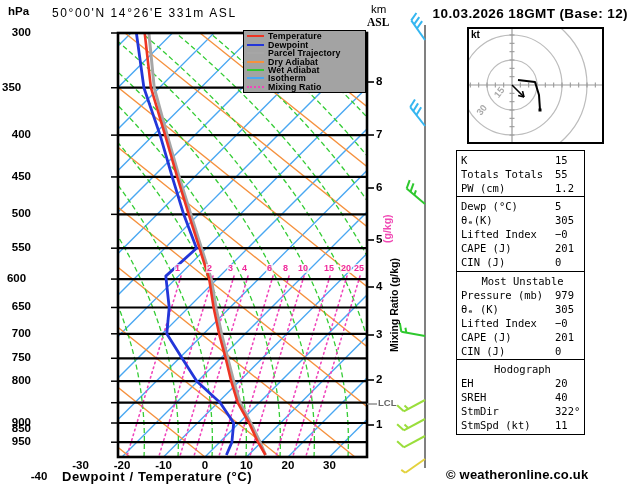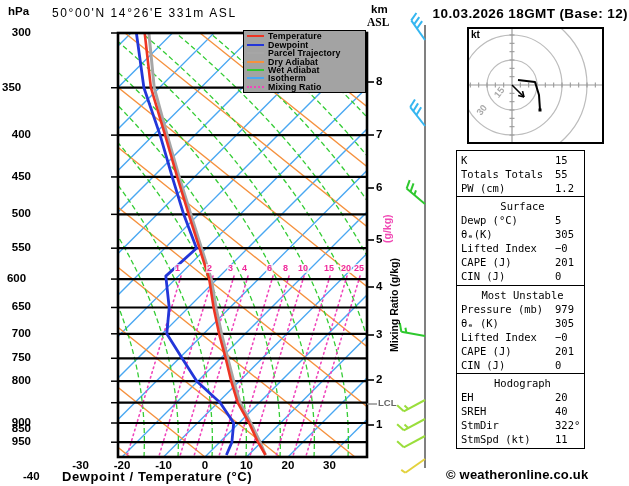--- a/index.html
+++ b/index.html
@@ -3,21 +3,21 @@
 <meta charset="utf-8">
 <style>
   html,body{margin:0;padding:0;background:#ffffff;}
   #app{position:relative;width:629px;height:486px;background:#fff;
        font-family:"Liberation Sans","DejaVu Sans",sans-serif;color:#000;overflow:hidden;}
   .abs{position:absolute;}
   .lbl{position:absolute;font-weight:bold;font-size:11.5px;white-space:nowrap;}
   #chart-svg{position:absolute;left:0;top:0;}
   #title{left:52px;top:6px;font-size:12px;font-weight:normal;letter-spacing:1.6px;white-space:nowrap;}
   #hpa{left:8px;top:5px;font-size:11.5px;font-weight:bold;}
-  #km-unit{left:371px;top:3px;font-size:11.5px;font-weight:bold;}
+  #km-unit{left:371px;top:3px;font-size:11.5px;font-weight:normal;}
   #asl-unit{left:367px;top:16px;font-size:11.5px;font-weight:bold;font-family:Liberation Serif, serif;}
   #vdate{left:400px;top:6px;width:228px;text-align:right;font-size:13.5px;font-weight:bold;letter-spacing:0.4px;white-space:nowrap;}
   #xtitle{left:62px;top:469px;width:320px;text-align:left;font-size:13px;font-weight:bold;letter-spacing:0.6px;}
   #footer{left:446px;top:467px;font-size:13px;font-weight:bold;letter-spacing:0.2px;}
   #kt-lab{left:471px;top:29px;font-size:10px;font-weight:bold;}
   #lcl-lab{left:378px;top:397px;font-size:9.5px;font-weight:bold;color:#666;}
   #mixlab{left:388px;top:352px;font-size:10.5px;font-weight:bold;transform:rotate(-90deg);transform-origin:0 0;white-space:nowrap;}
   #mixlab-pink{left:381px;top:243px;font-size:10.5px;font-weight:bold;transform:rotate(-90deg);transform-origin:0 0;color:#f04ab4;white-space:nowrap;}
   #legend{left:243px;top:30px;width:123px;background:#a3a3a3;border:1.6px solid #000;padding:1px 0 1px 3px;box-sizing:border-box;}
   .leg-row{display:flex;align-items:center;height:8.45px;}
@@ -289,21 +289,20 @@
         <span class="leg-text">Mixing Ratio</span>
       </div>
     </div>
   <div class="abs" id="panel">
       <div class="sect">
         <div class="p-row"><span>K</span><span class="p-val">15</span></div>
         <div class="p-row"><span>Totals Totals</span><span class="p-val">55</span></div>
         <div class="p-row"><span>PW (cm)</span><span class="p-val">1.2</span></div>
       </div>
       <div class="sect">
-        <div class="p-title">Surface</div>
         <div class="p-row"><span>Dewp (°C)</span><span class="p-val">5</span></div>
         <div class="p-row"><span>θₑ(K)</span><span class="p-val">305</span></div>
         <div class="p-row"><span>Lifted Index</span><span class="p-val">−0</span></div>
         <div class="p-row"><span>CAPE (J)</span><span class="p-val">201</span></div>
         <div class="p-row"><span>CIN (J)</span><span class="p-val">0</span></div>
       </div>
       <div class="sect">
         <div class="p-title">Most Unstable</div>
         <div class="p-row"><span>Pressure (mb)</span><span class="p-val">979</span></div>
         <div class="p-row"><span>θₑ (K)</span><span class="p-val">305</span></div>
@@ -327,21 +326,21 @@
       <div class="lbl" style="left: 2px; top: 207.343px; width: 29px; text-align: right;">500</div>
       <div class="lbl" style="left: 2px; top: 241.178px; width: 29px; text-align: right;">550</div>
       <div class="lbl" style="left: 2px; top: 272.067px; width: 29px; text-align: center;">600</div>
       <div class="lbl" style="left: 2px; top: 300.482px; width: 29px; text-align: right;">650</div>
       <div class="lbl" style="left: 2px; top: 326.791px; width: 29px; text-align: right;">700</div>
       <div class="lbl" style="left: 2px; top: 351.283px; width: 29px; text-align: right;">750</div>
       <div class="lbl" style="left: 2px; top: 374.194px; width: 29px; text-align: right;">800</div>
       <div class="lbl" style="left: 2px; top: 395.716px; width: 29px; text-align: right; margin-top: 26px;">850</div>
       <div class="lbl" style="left: 2px; top: 416.007px; width: 29px; text-align: right;">900</div>
       <div class="lbl" style="left: 2px; top: 435.201px; width: 29px; text-align: right;">950</div>
-      <div class="lbl" style="left: 23px; top: 470px; width: 32px; ">-40</div>
+      <div class="lbl" style="left: 23px; top: 470px; width: 32px; text-align: center;">-40</div>
       <div class="lbl" style="left: 64.5px; top: 459px; width: 32px; text-align: center;">-30</div>
       <div class="lbl" style="left: 106px; top: 459px; width: 32px; text-align: center;">-20</div>
       <div class="lbl" style="left: 147.5px; top: 459px; width: 32px; text-align: center;">-10</div>
       <div class="lbl" style="left: 189px; top: 459px; width: 32px; text-align: center;">0</div>
       <div class="lbl" style="left: 230.5px; top: 459px; width: 32px; text-align: center;">10</div>
       <div class="lbl" style="left: 272px; top: 459px; width: 32px; text-align: center;">20</div>
       <div class="lbl" style="left: 313.5px; top: 459px; width: 32px; text-align: center;">30</div>
       <div class="lbl" style="left: 376px; top: 418px;">1</div>
       <div class="lbl" style="left: 376px; top: 373px;">2</div>
       <div class="lbl" style="left: 376px; top: 328px;">3</div>

